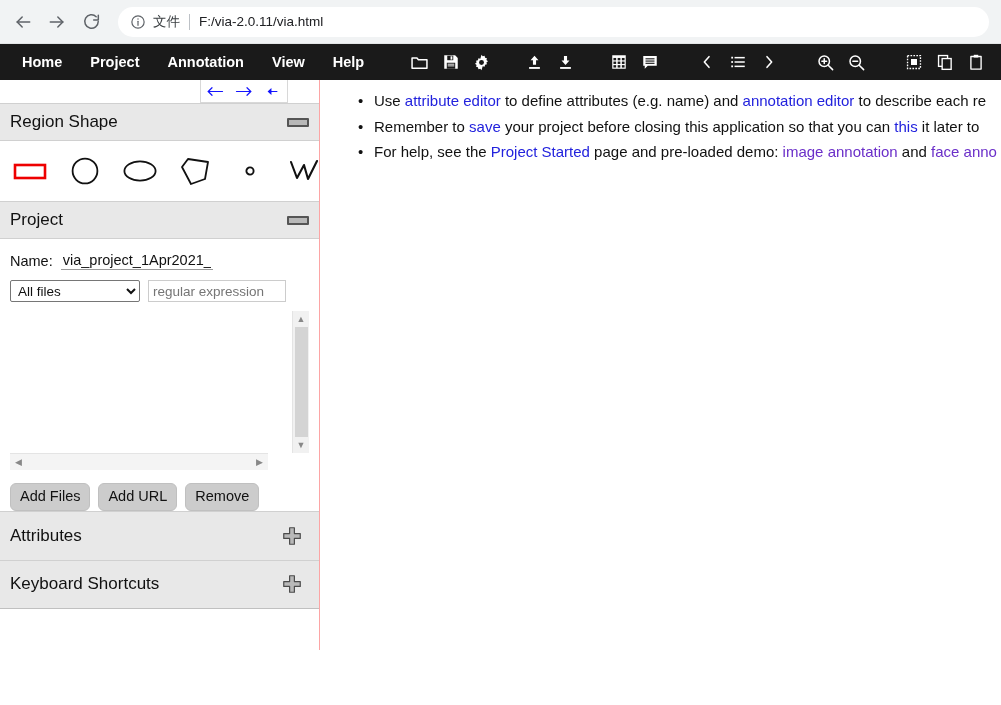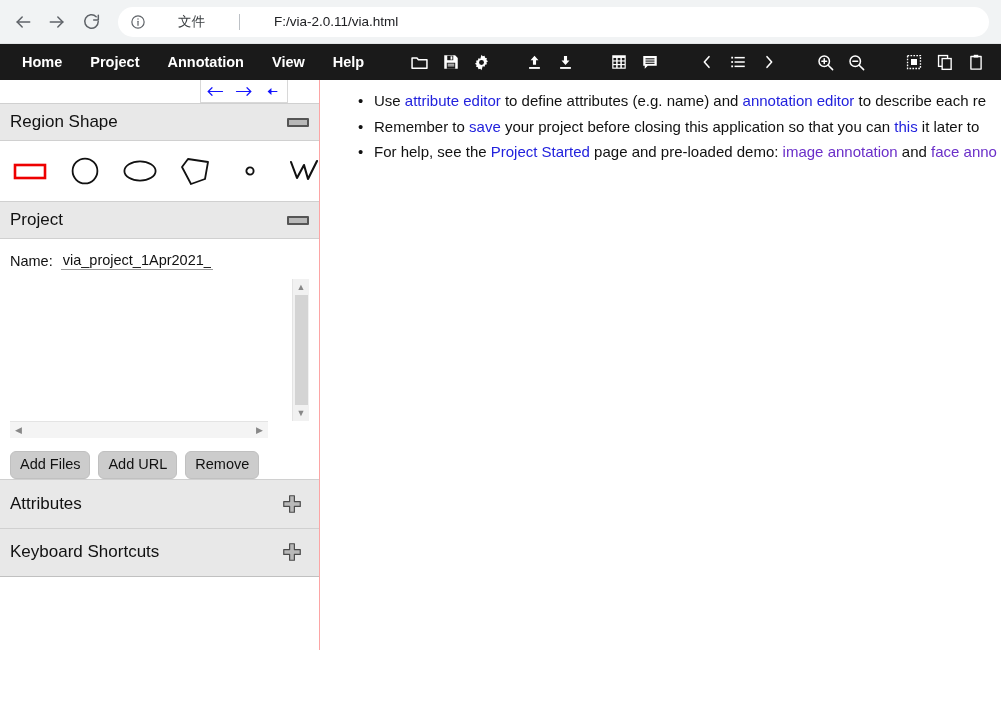--- a/index.html
+++ b/index.html
@@ -33,21 +33,20 @@
     flex: 1;
     height: 30px;
     background: #ffffff;
     border-radius: 16px;
     display: flex;
     align-items: center;
     padding: 0 12px;
     margin-left: 8px;
     margin-right: 4px;
     min-width: 0;
-    gap: 25px;
   }
   #info-icon { color: #5f6368; display: flex; align-items: center; flex: none; }
   #file-label {
     font-size: 13.5px;
     color: #3c4043;
     margin-left: 7px;
     white-space: nowrap;
     flex: none;
   }
   #omni-sep {
@@ -569,20 +568,26 @@
     </div>
 
     <div class="sec-header">
       <span class="sec-title">Project</span>
       <span class="collapse-box"></span>
     </div>
     <div id="project-body">
       <div id="name-row">
         <span id="name-label">Name:</span>
         <input id="project-name-input" type="text" value="via_project_1Apr2021_16h" style="">
+      </div>
+      <div id="filter-row">
+        <select id="file-select">
+          <option>All files</option>
+        </select>
+        <input id="regex-input" type="text" placeholder="regular expression" style="">
       </div>
 
       <div id="filelist-wrap">
         <div id="filelist-box"></div>
         <div class="vscroll">
           <div class="thumb"></div>
           <div class="arrow-cell">▲</div>
           <div class="arrow-cell">▼</div>
         </div>
         <div class="hscroll">

